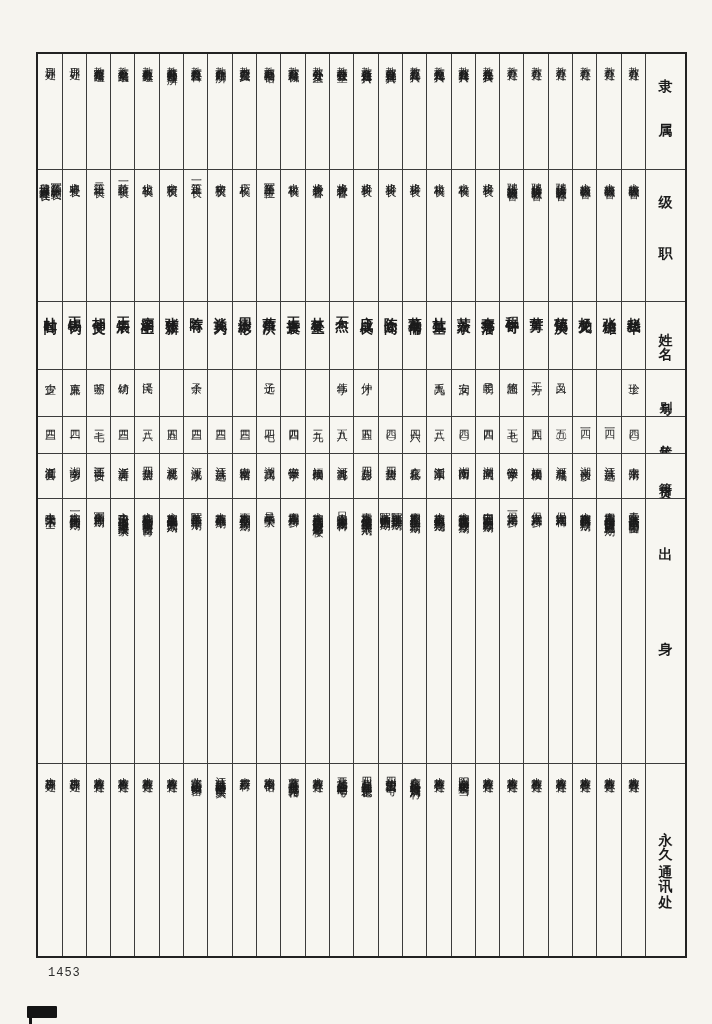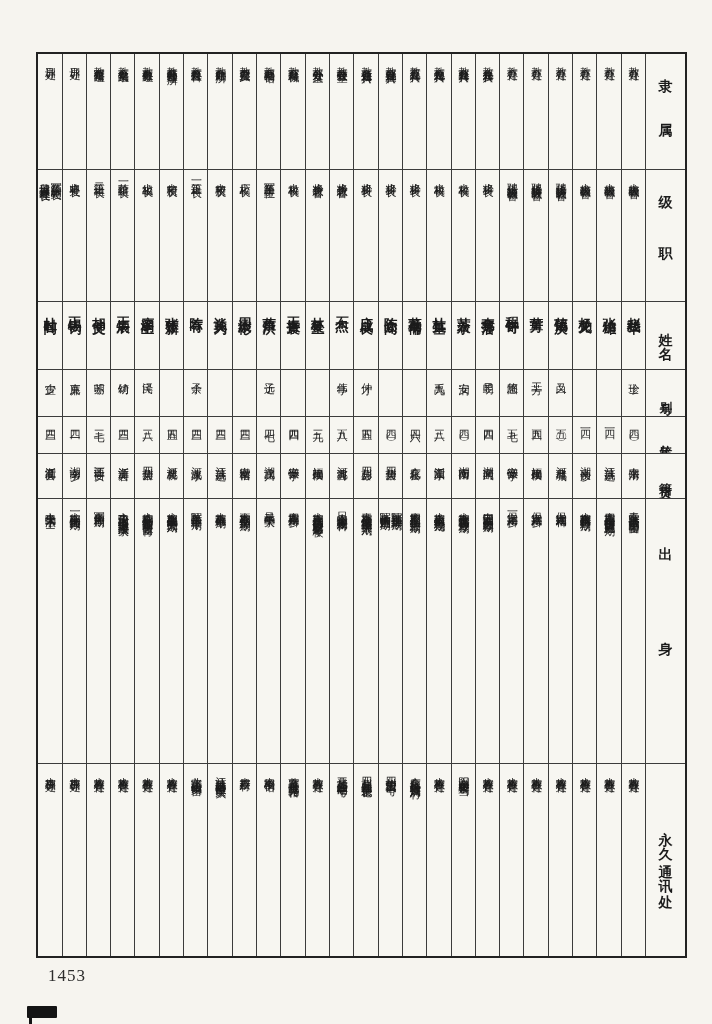--- a/index.html
+++ b/index.html
@@ -60,22 +60,22 @@
   .h-rank .v{letter-spacing:52px;}
   .h-name .v{letter-spacing:14px;}
   .h-alias .v{letter-spacing:2px;font-size:12.5px;}
   .h-age .v{letter-spacing:0;font-size:12.5px;}
   .h-native .v{letter-spacing:3px;font-size:13px;}
   .h-origin .v{letter-spacing:96px;}
   .h-address .v{letter-spacing:16px;}
   
   .pageno{
     position:absolute;left:48px;top:966px;
-    font-size:17px;letter-spacing:1px;color:#2c2c2c;
-    font-family:Liberation Serif, serif;
+    font-size:12px;letter-spacing:1px;color:#2c2c2c;
+    font-family:Liberation Mono, monospace;
   }
   .blot{position:absolute;left:27px;top:1006px;width:30px;height:12px;background:#141414;border-radius:1px;}
   .blot-tail{position:absolute;left:29px;top:1016px;width:3px;height:8px;background:#141414;}
 </style>
 </head>
 <body>
 
 <div class="sheet">
 
   <div class="roster">

